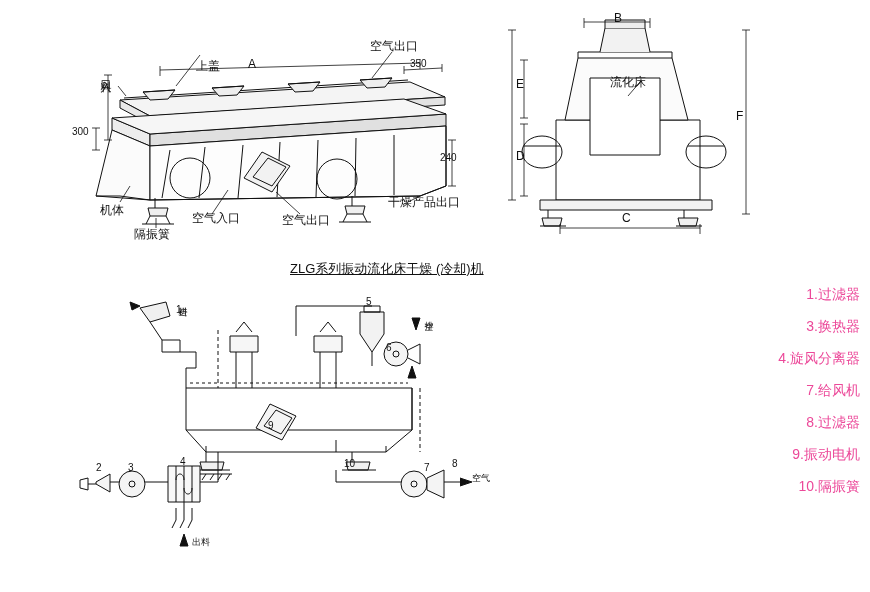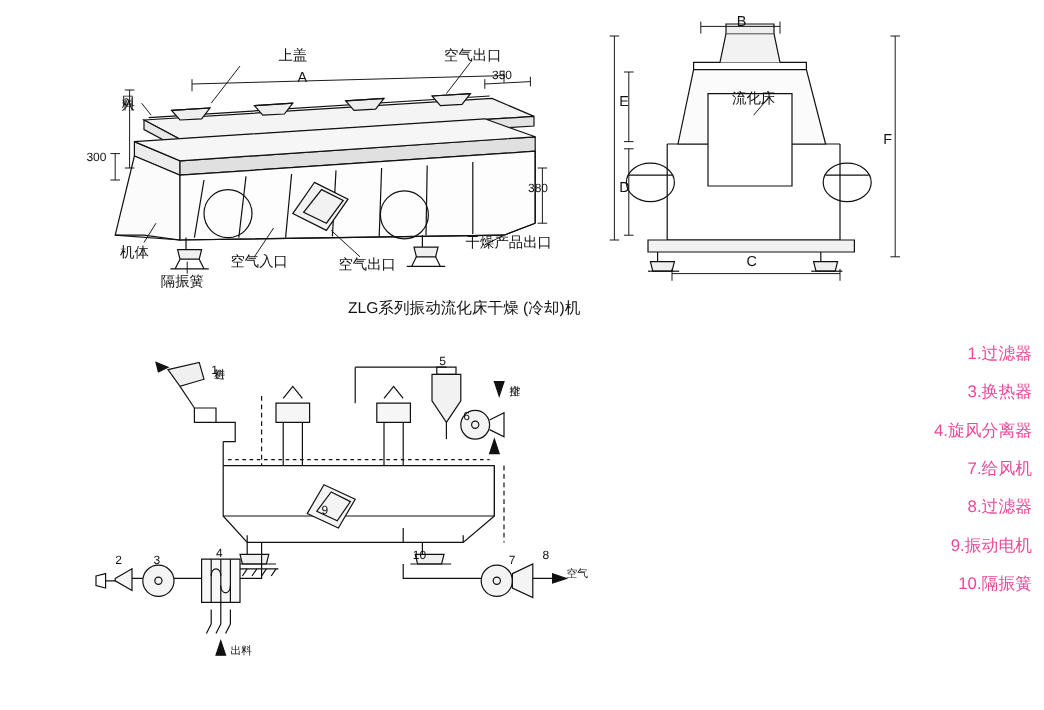--- a/index.html
+++ b/index.html
@@ -207,41 +207,41 @@
       <path d="M336,470 L336,482 L370,482"></path>
 
       <path d="M460,478 L472,482 L460,486" fill="#111"></path>
       <path d="M412,366 L416,378 L408,378 Z" fill="#111"></path>
       <path d="M416,330 L420,318 L412,318 Z" fill="#111"></path>
       <path d="M130,302 L140,306 L132,310 Z" fill="#111"></path>
       <path d="M184,534 L180,546 L188,546 Z" fill="#111"></path>
     </g>
   </svg>
 
-  <div class="lbl" style="left:196px;top:40px;margin-left:36px;">上盖</div>
+  <div class="lbl" style="left:196px;top:60px;">上盖</div>
   <div class="lbl" style="left:370px;top:40px;">空气出口</div>
   <div class="lbl" style="left:248px;top:58px;">A</div>
   <div class="lbl small" style="left:410px;top:58px;">350</div>
   <div class="lbl small" style="left:72px;top:126px;">300</div>
-  <div class="lbl small" style="left:440px;top:152px;">380</div>
+  <div class="lbl small" style="left:440px;top:152px;">240</div>
   <div class="lbl vert" style="left:100px;top:72px;height:46px;">入料口</div>
   <div class="lbl" style="left:100px;top:204px;">机体</div>
   <div class="lbl" style="left:134px;top:228px;">隔振簧</div>
   <div class="lbl" style="left:192px;top:212px;">空气入口</div>
   <div class="lbl" style="left:282px;top:214px;">空气出口</div>
   <div class="lbl" style="left:388px;top:196px;">干燥产品出口</div>
 
   <div class="lbl" style="left:614px;top:12px;">B</div>
   <div class="lbl" style="left:516px;top:78px;">E</div>
   <div class="lbl" style="left:516px;top:150px;">D</div>
   <div class="lbl" style="left:736px;top:110px;">F</div>
   <div class="lbl" style="left:622px;top:212px;">C</div>
   <div class="lbl" style="left:610px;top:76px;">流化床</div>
 
-  <div class="cap" style="left:290px;top:248px;">ZLG系列振动流化床干燥 (冷却)机</div>
+  <div class="cap" style="left:290px;top:260px;text-decoration:underline;">ZLG系列振动流化床干燥 (冷却)机</div>
 
   <div class="lbl small" style="left:176px;top:304px;">1</div>
   <div class="lbl small" style="left:96px;top:462px;">2</div>
   <div class="lbl small" style="left:128px;top:462px;">3</div>
   <div class="lbl small" style="left:180px;top:456px;">4</div>
   <div class="lbl small" style="left:366px;top:296px;">5</div>
   <div class="lbl small" style="left:386px;top:342px;">6</div>
   <div class="lbl small" style="left:424px;top:462px;">7</div>
   <div class="lbl small" style="left:452px;top:458px;">8</div>
   <div class="lbl small" style="left:268px;top:420px;">9</div>

